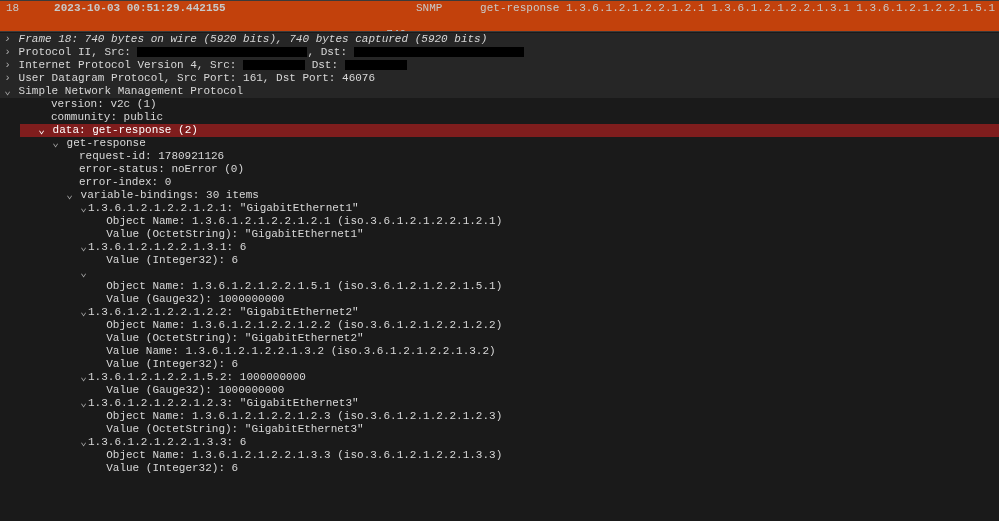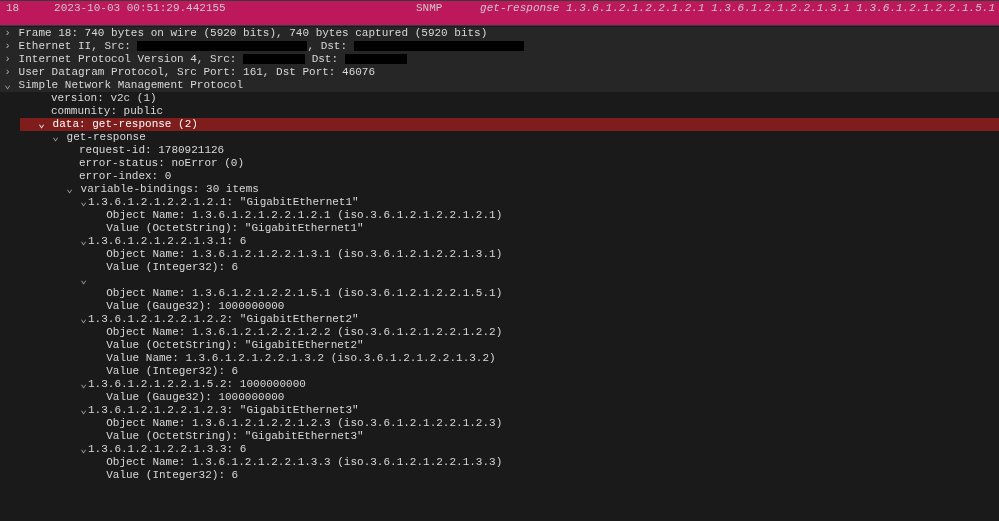--- a/index.html
+++ b/index.html
@@ -8,53 +8,54 @@
     width: 999px;
     height: 521px;
     background: #000;
     font-family: "Menlo", "Consolas", "Courier New", monospace;
     font-size: 11px;
     line-height: 13px;
     color: #d8d8d8;
     overflow: hidden;
   }
   .packet-list-row {
-    background: #be185d;
+    background: #c2410c;
     color: #c8c8c8;
     padding: 1px 4px 0 4px;
     white-space: nowrap;
     border-top: 1px solid #3a3a3a;
     border-bottom: 1px solid #3a3a3a;
     font-family: inherit;
-    height: 26px;
+    height: 32px;
     box-sizing: border-box;
     overflow: hidden;
     display: flex;
   }
   .packet-list-row .col { display: inline-block; }
   .c-no   { width: 60px;  padding-left: 2px; }
-  .c-time { width: 190px; }
+  .c-time { width: 190px; font-weight: bold; }
   .c-src  { width: 110px; }
   .c-dst  { width: 75px; }
   .c-len  { width: 40px;  text-align: right; padding-right: 10px; margin-top: 26px; }
   .c-proto{ width: 80px; }
-  .c-info { flex: 1; font-style: italic; }
+  .c-info { flex: 1; }
 
   .details-pane {
     background: #1a1a1a;
     padding: 1px 0 0 0;
     height: calc(521px - 15px);
     overflow: hidden;
     white-space: nowrap;
   }
   .row {
     padding: 0 3px;
   }
   .top-summary {
     padding: 4px 17px 2px 3px;
+    font-style: italic;
   }
   .top-group .row {
     padding-top: 0;
     padding-bottom: 0;
   }
   .caret {
     display: inline-block;
     width: 9px;
     text-align: center;
     color: #a8a8a8;
@@ -100,21 +101,21 @@
 
 <div class="details-pane">
 
   <div class="summary-bg top-group">
     <div class="row top-summary">
       <span class="caret right"></span>
       <span>Frame 18: 740 bytes on wire (5920 bits), 740 bytes captured (5920 bits)</span>
     </div>
     <div class="row">
       <span class="caret right"></span>
-      <span>Ethernet II, Src: </span><span class="redact" style="width:170px"></span><span>, Dst: </span><span class="redact" style="width:170px"></span>
+      <span>Protocol II, Src: </span><span class="redact" style="width:170px"></span><span>, Dst: </span><span class="redact" style="width:170px"></span>
     </div>
     <div class="row">
       <span class="caret right"></span>
       <span>Internet Protocol Version 4, Src: </span><span class="redact" style="width:62px"></span><span> </span><span>Dst: </span><span class="redact" style="width:62px"></span>
     </div>
     <div class="row">
       <span class="caret right"></span>
       <span>User Datagram Protocol, Src Port: 161, Dst Port: 46076</span>
     </div>
     <div class="row">
@@ -152,21 +153,20 @@
     <div class="row">
       <span class="indent w30"></span><span class="caret down"></span>
       <span>variable-bindings: 30 items</span>
     </div>
 
     <div id="vb-container">
         <div class="row"><span class="indent w40"></span><span class="caret down"></span><span>1.3.6.1.2.1.2.2.1.2.1: "GigabitEthernet1"</span></div>
         <div class="row"><span class="indent w50"></span>&nbsp;&nbsp;<span>Object Name: 1.3.6.1.2.1.2.2.1.2.1 (iso.3.6.1.2.1.2.2.1.2.1)</span></div>
         <div class="row"><span class="indent w50"></span>&nbsp;&nbsp;<span>Value (OctetString): "GigabitEthernet1"</span></div>
         <div class="row"><span class="indent w40"></span><span class="caret down"></span><span>1.3.6.1.2.1.2.2.1.3.1: 6</span></div>
-        <div class="row"><span class="indent w50"></span>&nbsp;&nbsp;<span>Object Name: 1.3.6.1.2.1.2.2.1.3.1 (iso.3.6.1.2.1.2.2.1.3.1)</span></div>
         <div class="row"><span class="indent w50"></span>&nbsp;&nbsp;<span>Value (Integer32): 6</span></div>
         <div class="row"><span class="indent w40"></span><span class="caret down"></span></div>
         <div class="row"><span class="indent w50"></span>&nbsp;&nbsp;<span>Object Name: 1.3.6.1.2.1.2.2.1.5.1 (iso.3.6.1.2.1.2.2.1.5.1)</span></div>
         <div class="row"><span class="indent w50"></span>&nbsp;&nbsp;<span>Value (Gauge32): 1000000000</span></div>
         <div class="row"><span class="indent w40"></span><span class="caret down"></span><span>1.3.6.1.2.1.2.2.1.2.2: "GigabitEthernet2"</span></div>
         <div class="row"><span class="indent w50"></span>&nbsp;&nbsp;<span>Object Name: 1.3.6.1.2.1.2.2.1.2.2 (iso.3.6.1.2.1.2.2.1.2.2)</span></div>
         <div class="row"><span class="indent w50"></span>&nbsp;&nbsp;<span>Value (OctetString): "GigabitEthernet2"</span></div>
         <div class="row"><span class="indent w50"></span>&nbsp;&nbsp;<span>Value Name: 1.3.6.1.2.1.2.2.1.3.2 (iso.3.6.1.2.1.2.2.1.3.2)</span></div>
         <div class="row"><span class="indent w50"></span>&nbsp;&nbsp;<span>Value (Integer32): 6</span></div>
         <div class="row"><span class="indent w40"></span><span class="caret down"></span><span>1.3.6.1.2.1.2.2.1.5.2: 1000000000</span></div>

